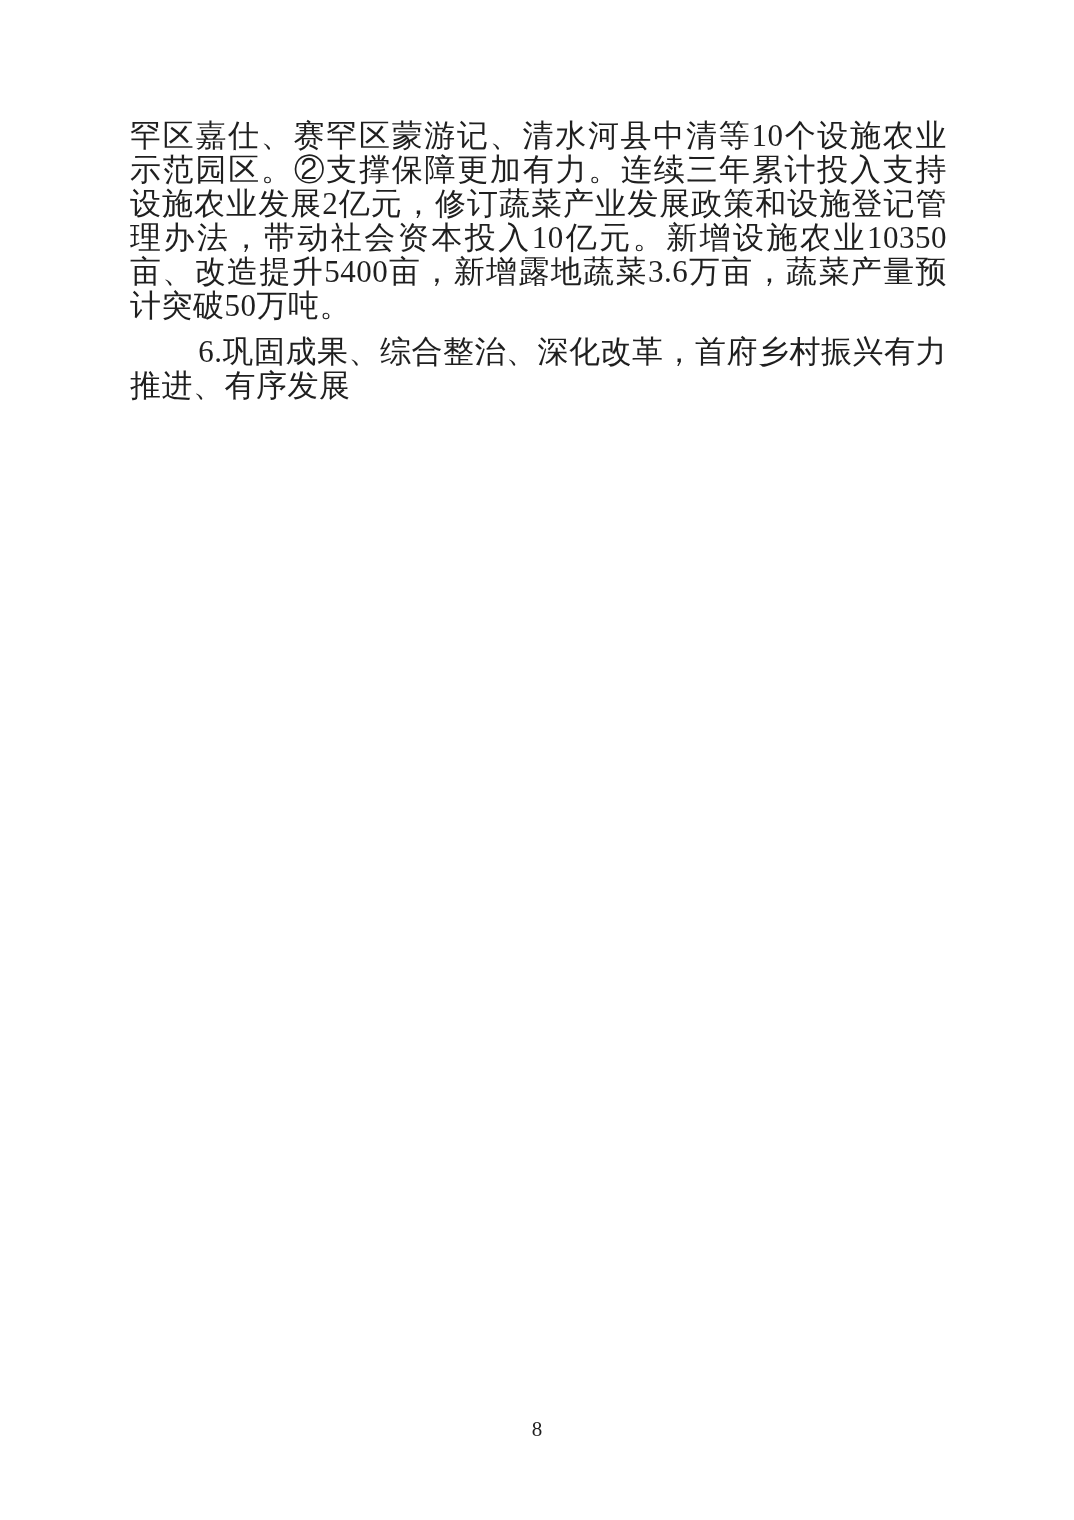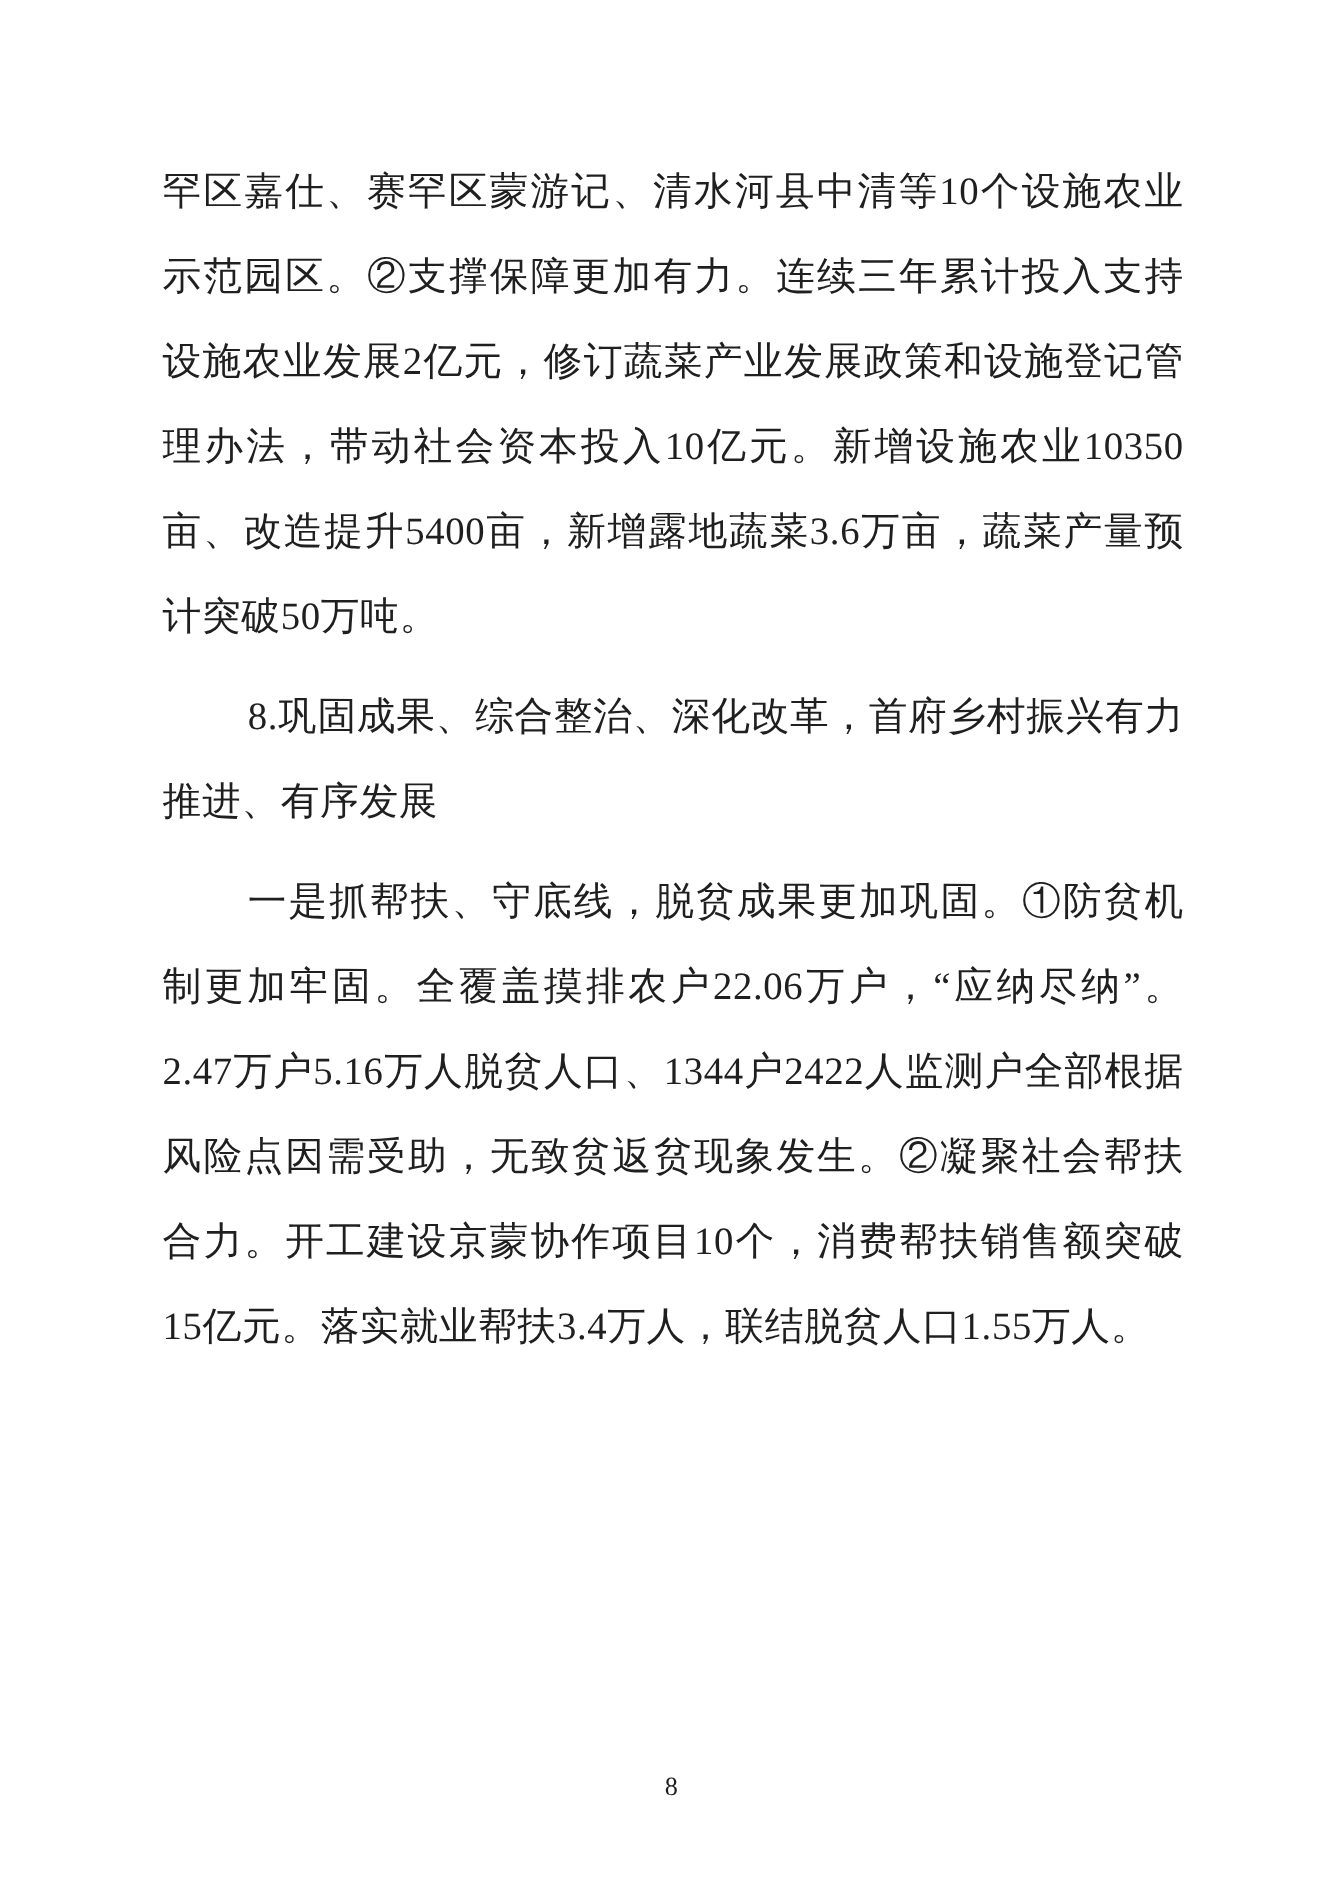--- a/index.html
+++ b/index.html
@@ -14,21 +14,21 @@
     background: #ffffff;
     overflow: hidden;
     font-family: "Liberation Serif", "DejaVu Serif", serif;
   }
   .content {
     position: absolute;
     left: 130px;
     top: 119px;
     width: 817px;
     font-size: 31px;
-    line-height: 68px;
+    line-height: 34px;
     color: #1f1f1f;
     text-align: justify;
     letter-spacing: 0.5px;
   }
   .content p {
     margin: 12px 0 0 0;
     padding: 0;
   }
   .content p:first-child {
     margin-top: 0;
@@ -46,17 +46,16 @@
     line-height: 26px;
     color: #1f1f1f;
   }
 </style>
 </head>
 <body>
 
 <div class="page">
   <div class="content">
     <p>罕区嘉仕、赛罕区蒙游记、清水河县中清等10个设施农业示范园区。②支撑保障更加有力。连续三年累计投入支持设施农业发展2亿元，修订蔬菜产业发展政策和设施登记管理办法，带动社会资本投入10亿元。新增设施农业10350亩、改造提升5400亩，新增露地蔬菜3.6万亩，蔬菜产量预计突破50万吨。</p>
-    <p class="indent">8.巩固成果、综合整治、深化改革，首府乡村振兴有力推进、有序发展</p>
-    <p class="indent">一是抓帮扶、守底线，脱贫成果更加巩固。①防贫机制更加牢固。全覆盖摸排农户22.06万户，“应纳尽纳”。2.47万户5.16万人脱贫人口、1344户2422人监测户全部根据风险点因需受助，无致贫返贫现象发生。②凝聚社会帮扶合力。开工建设京蒙协作项目10个，消费帮扶销售额突破15亿元。落实就业帮扶3.4万人，联结脱贫人口1.55万人。</p>
+    <p class="indent">6.巩固成果、综合整治、深化改革，首府乡村振兴有力推进、有序发展</p>
   </div>
   <div class="page-number">8</div>
 </div>
 
 </body></html>

